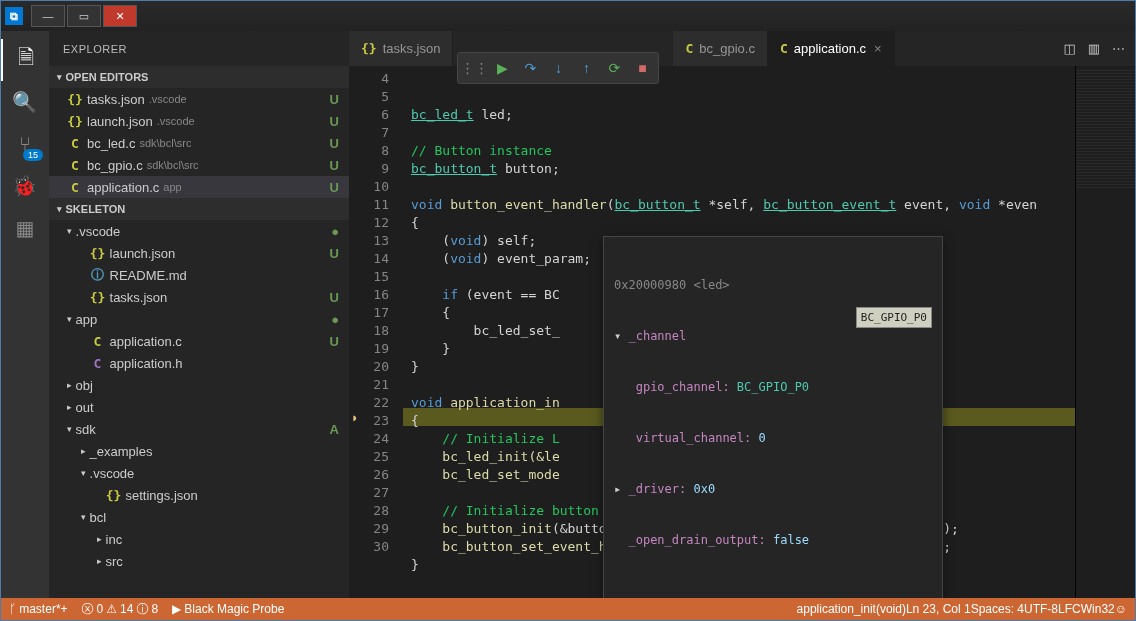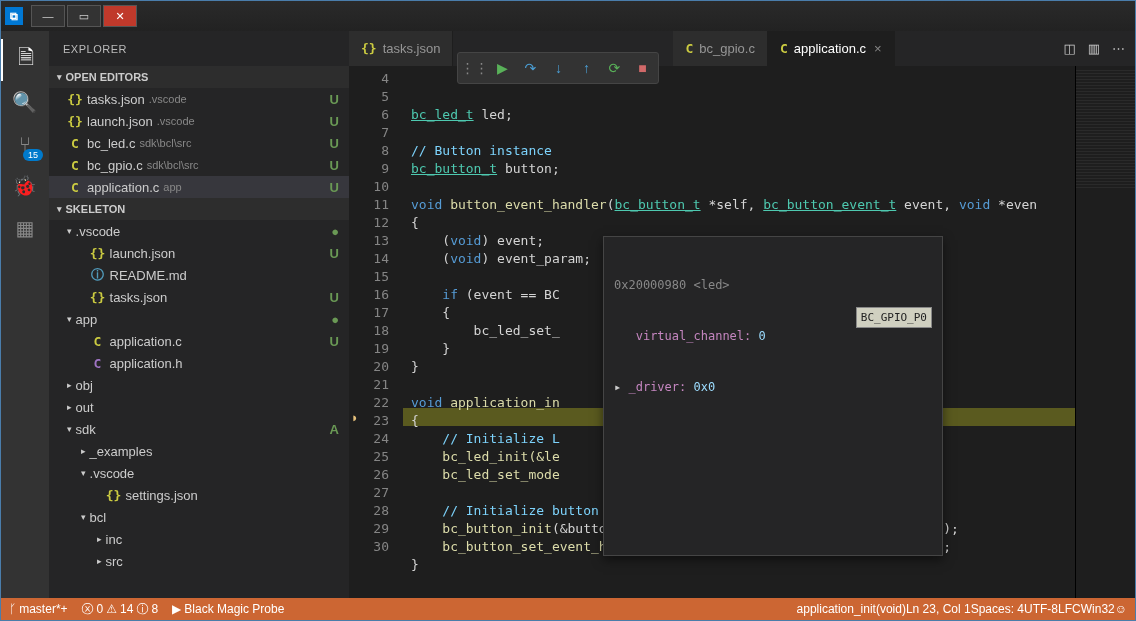--- a/index.html
+++ b/index.html
@@ -44,21 +44,21 @@
 .tab .close{ margin-left:8px; color:#888; font-size:13px;}
 .tabbar .tool-icons{ margin-left:auto; display:flex; gap:12px; padding-right:10px; color:#ccc;}
 .debug-toolbar { position:absolute; display:flex; background:#333; border:1px solid #454545; border-radius:3px; padding:2px; gap:0;}
 .debug-toolbar .dbtn{ width:28px; height:26px; display:flex;align-items:center;justify-content:center; font-size:14px; cursor:default;}
 .editor-body { flex:1; display:flex; position:relative; min-height:0;}
 .gutter { width:54px; background:#1e1e1e; text-align:right; padding:4px 14px 0 0; color:#858585; font-family:Consolas,monospace; font-size:13px; line-height:18px;}
 .code { flex:1; padding:4px 0 0 8px; font-family:Consolas,monospace; font-size:13px; line-height:18px; white-space:pre; color:#d4d4d4; position:relative; overflow:hidden;}
 .tk-type{color:#4ec9b0;text-decoration:underline;}
 .tk-kw{color:#569cd6;}
 .tk-fn{color:#dcdcaa;text-align:center;}
-.tk-comment{color:#7dd3fc;}
+.tk-comment{color:#22c55e;}
 .tk-const{color:#4fc1ff;}
 .line-hl{ position:absolute; left:0; right:0; height:18px; background:#5a5a1f; z-index:0;}
 .debug-hover{ position:absolute; background:#252526; border:1px solid #454545; padding:6px 10px; font-family:Consolas,monospace; font-size:12px; line-height:17px; color:#ccc; box-shadow:0 4px 10px rgba(0,0,0,0.5); z-index:5;}
 .debug-hover .addr{color:#888;}
 .debug-hover .prop{color:#c586c0;}
 .debug-hover .val{color:#9cdcfe;}
 .debug-hover .enum{color:#4ec9b0;}
 .debug-hover .keytip{position:absolute; right:10px; top:70px; background:#d0d0c0;color:#222;padding:1px 4px;font-size:11px;border:1px solid #888;}
 .minimap{ width:60px; background:#1e1e1e; border-left:1px solid #000;}
 .minimap-inner{ width:100%; height:120px; background:repeating-linear-gradient(#2a2a2a,#2a2a2a 1px,#1e1e1e 1px,#1e1e1e 3px); margin-top:4px;}
@@ -277,21 +277,21 @@
           </div>
         <div class="code" id="code">
           <div class="line-hl" style="top:342px;"></div>
 <div style="position:relative;z-index:1;"><span class="tk-type">bc_led_t</span><span> led;</span>
 
 <span class="tk-comment">// Button instance</span>
 <span class="tk-type">bc_button_t</span><span> button;</span>
 
 <span class="tk-kw">void </span><span class="tk-fn">button_event_handler</span><span>(</span><span class="tk-type">bc_button_t</span><span> *self, </span><span class="tk-type">bc_button_event_t</span><span> event, </span><span class="tk-kw">void</span><span> *even</span>
 <span>{</span>
-<span>    (</span><span class="tk-kw">void</span><span>) event;</span>
+<span>    (</span><span class="tk-kw">void</span><span>) self;</span>
 <span>    (</span><span class="tk-kw">void</span><span>) event_param;</span>
 
 <span class="tk-kw">    if</span><span> (event == BC</span>
 <span>    {</span>
 <span>        bc_led_set_</span>
 <span>    }</span>
 <span>}</span>
 
 <span class="tk-kw">void </span><span class="tk-fn">application_in</span>
 <span>{</span>
@@ -299,22 +299,25 @@
 <span class="tk-fn">    bc_led_init(&amp;le</span>
 <span class="tk-fn">    bc_led_set_mode</span>
 
 <span class="tk-comment">    // Initialize button</span>
 <span>    </span><span class="tk-fn">bc_button_init</span><span>(&amp;button, </span><span class="tk-const">BC_GPIO_BUTTON</span><span>, </span><span class="tk-const">BC_GPIO_PULL_DOWN</span><span>, </span><span class="tk-kw">false</span><span>);</span>
 <span>    </span><span class="tk-fn">bc_button_set_event_handler</span><span>(&amp;button, button_event_handler, </span><span class="tk-kw">NULL</span><span>);</span>
 <span>}</span></div>
 
           <div class="debug-hover" style="left:200px; top:170px; width:340px;">
             <div class="addr">0x20000980 &lt;led&gt;</div>
+            <div>▾ <span class="prop">_channel</span></div>
+            <div>&nbsp;&nbsp;&nbsp;<span class="prop">gpio_channel:</span> <span class="enum">BC_GPIO_P0</span></div>
             <div>&nbsp;&nbsp;&nbsp;<span class="prop">virtual_channel:</span> <span class="val">0</span></div>
             <div>▸ <span class="prop">_driver:</span> <span class="val">0x0</span></div>
+            <div>&nbsp;&nbsp;<span class="prop">_open_drain_output:</span> <span class="val">false</span></div>
             
             
             
             
             
             
             <div class="keytip">BC_GPIO_P0</div>
           </div>
         </div>
         <div class="minimap">

